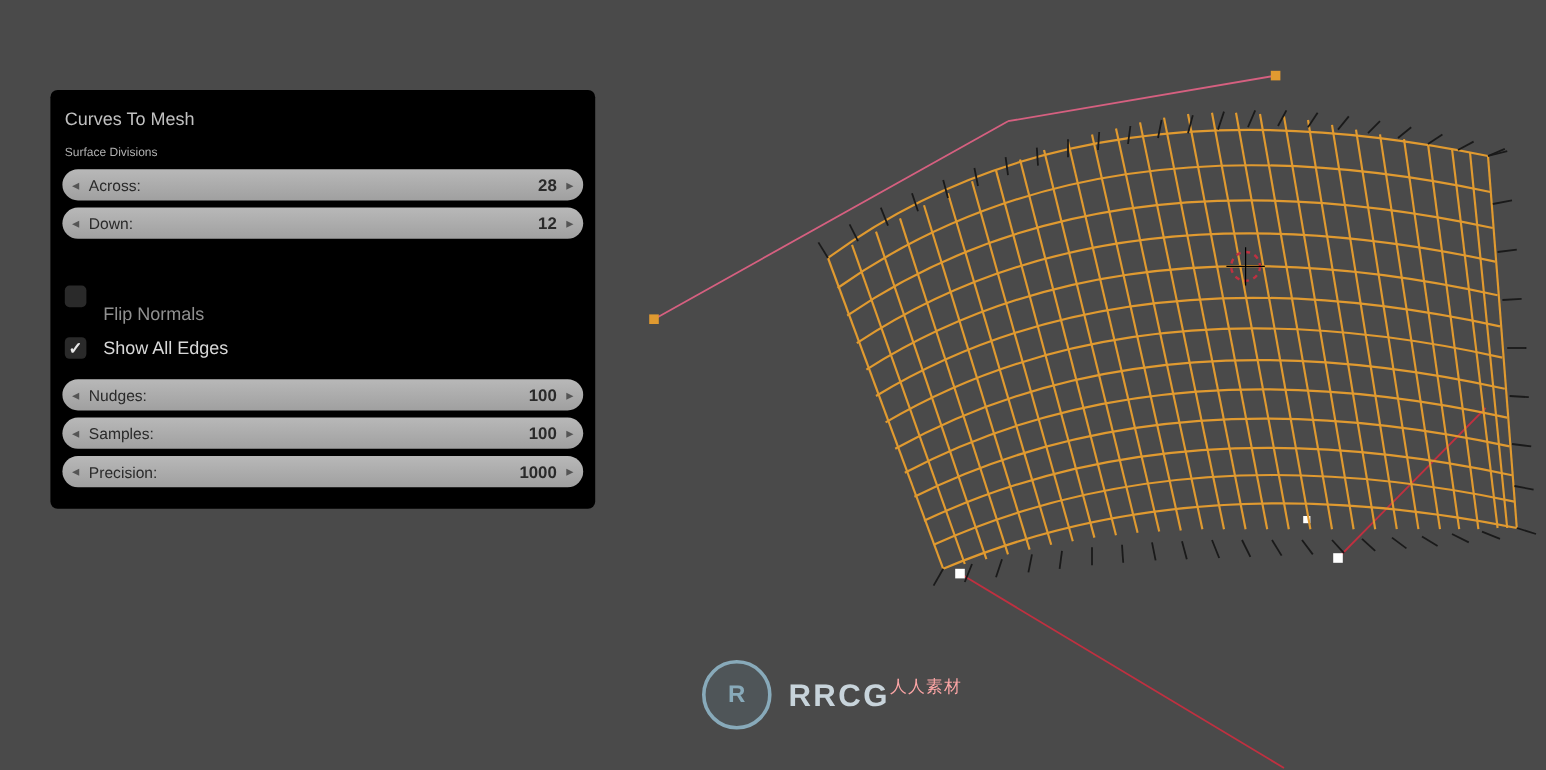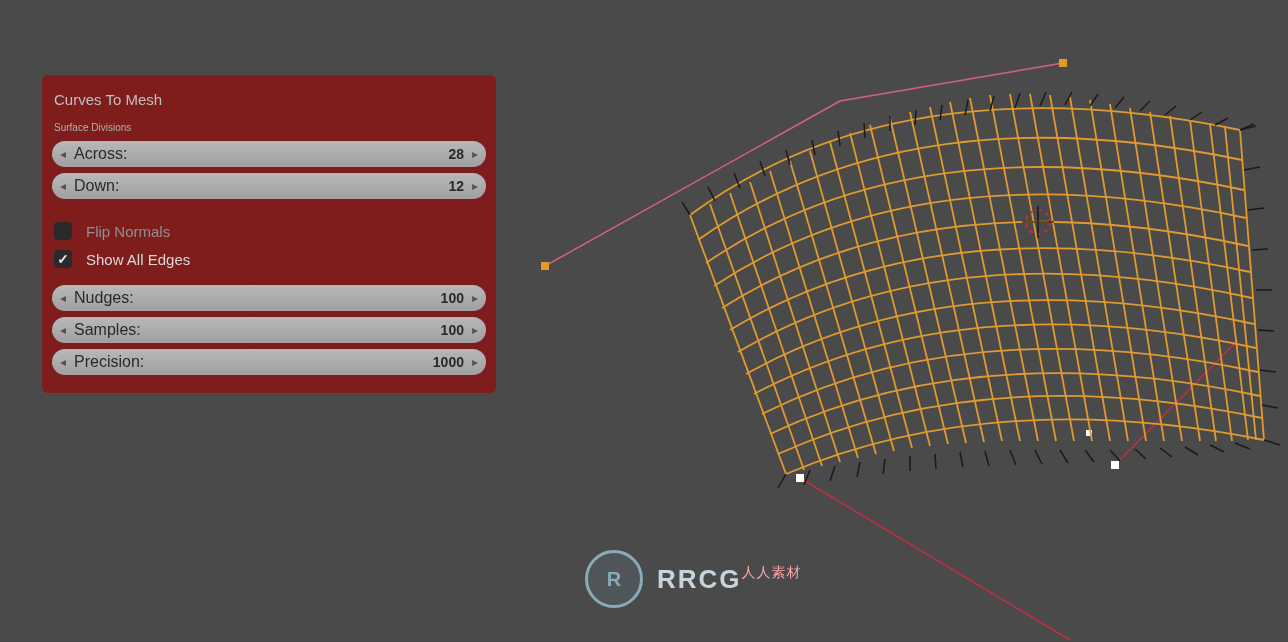--- a/index.html
+++ b/index.html
@@ -13,21 +13,21 @@
       width: 1288px;
       height: 642px;
       position: relative;
       overflow: hidden;
     }
     .panel {
       position: absolute;
       left: 42px;
       top: 75px;
       width: 454px;
-      background: #7f1d1d;
+      background: #000000;
       border-radius: 6px;
       padding: 12px 10px;
     }
     .panel-title {
       color: #c0c0c0;
       font-size: 15px;
       padding: 4px 2px 10px 2px;
     }
     .panel-subtitle {
       color: #b0b0b0;
@@ -46,21 +46,21 @@
     }
     .number-field .arrow {
       color: #555;
       font-size: 12px;
       cursor: pointer;
       user-select: none;
       padding: 0 2px;
     }
     .number-field .label {
       color: #2a2a2a;
-      font-size: 16px;
+      font-size: 13px;
       padding-left: 6px;
       flex: 0 0 auto;
       text-align: center;
     }
     .number-field .spacer {
       flex: 1;
     }
     .number-field .value {
       color: #2a2a2a;
       font-size: 14px;
@@ -88,20 +88,21 @@
       color: #e8e8e8;
       font-size: 14px;
       font-weight: bold;
     }
     .checkbox-label {
       color: #d8d8d8;
       font-size: 15px;
     }
     .checkbox-label.dim {
       color: #909090;
+      margin-top: 32px;
     }
     .gap {
       height: 12px;
     }
     .viewport {
       position: absolute;
       left: 500px;
       top: 0;
       width: 788px;
       height: 642px;

